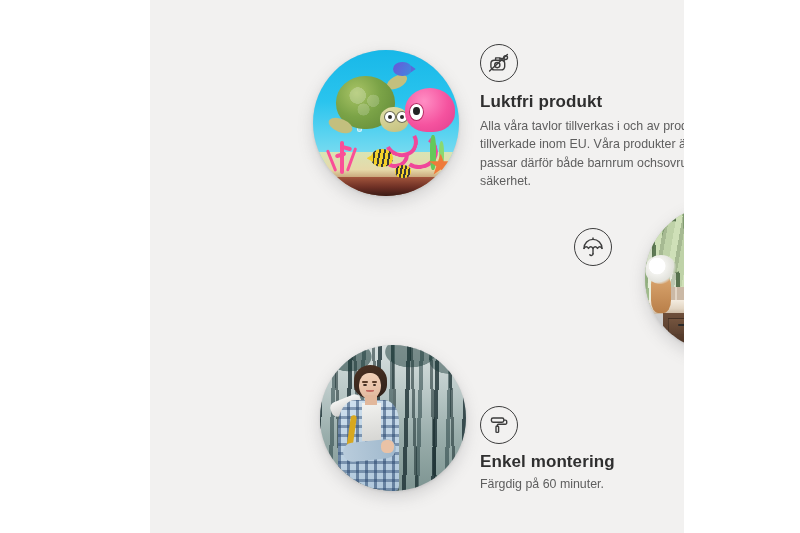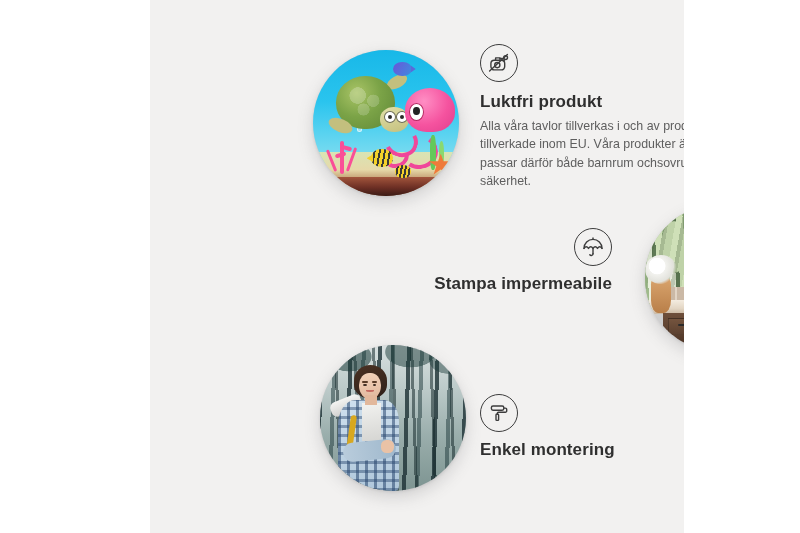--- a/index.html
+++ b/index.html
@@ -340,21 +340,21 @@
   #feature-odourless { left: 330px; top: 44px; width: 300px; }
   #feature-odourless .icon-wrap { margin-bottom: 10px; }
   #feature-odourless .title { margin-bottom: 5px; }
 
   
   #feature-waterproof { left: 200px; top: 228px; width: 262px; text-align: right; }
   #feature-waterproof .icon-wrap { margin: 0 0 8px auto; }
   #feature-waterproof .title { margin-bottom: 4px; }
 
   
-  #feature-mounting { left: 330px; top: 394px; width: 290px; }
+  #feature-mounting { left: 330px; top: 406px; width: 290px; }
   #feature-mounting .icon-wrap { margin-bottom: 8px; }
   #feature-mounting .title { margin-bottom: 3px; }
 
   svg { display: block; }
 </style>
 </head>
 <body>
 
 <div class="page">
   <div class="panel">
@@ -413,21 +413,20 @@
     <div class="feature" id="feature-waterproof">
       <div class="icon-wrap">
         <svg width="24" height="24" viewBox="0 0 24 24" fill="none" stroke="#3d3d3d" stroke-width="1.4" stroke-linecap="round" stroke-linejoin="round">
           <path d="M3 13.4a9 9 0 0 1 18 0"></path>
           <path d="M3 13.4c1.5-2.2 3-2.2 4.5 0 1.5-2.2 3-2.2 4.5 0 1.5-2.2 3-2.2 4.5 0 1.5-2.2 3-2.2 4.5 0"></path>
           <path d="M12 13.4v5.3"></path>
           <path d="M12 18.7a1.8 1.8 0 0 1-3.2 1.1"></path>
           <path d="M12 4.4V2.9"></path>
         </svg>
       </div>
-      <div class="title">Stampa impermeabile</div>
     </div>
 
     <div class="circle" id="circle-bath">
       <div class="art">
         <div class="bath-wall"></div>
 
         <div class="bath-backsplash"></div>
         <div class="bath-counter"></div>
 
         <div class="bath-vase"></div>
@@ -465,16 +464,17 @@
 
     <div class="feature" id="feature-mounting">
       <div class="icon-wrap">
         <svg width="24" height="24" viewBox="0 0 24 24" fill="none" stroke="#3d3d3d" stroke-width="1.4" stroke-linecap="round" stroke-linejoin="round">
           <rect x="4.4" y="5.0" width="12.4" height="4.2" rx="1.6"></rect>
           <path d="M16.8 7.1h1.6a1.3 1.3 0 0 1 1.3 1.3v1.5a1.3 1.3 0 0 1-1.3 1.3h-7.0a1.1 1.1 0 0 0-1.1 1.1v1.0"></path>
           <rect x="9.0" y="13.3" width="2.6" height="6.1" rx="0.7"></rect>
         </svg>
       </div>
       <div class="title">Enkel montering</div>
+      <div class="desc">Färgdig på 60 minuter.</div>
     </div>
 
   </div>
 </div>
 
 </body></html>

